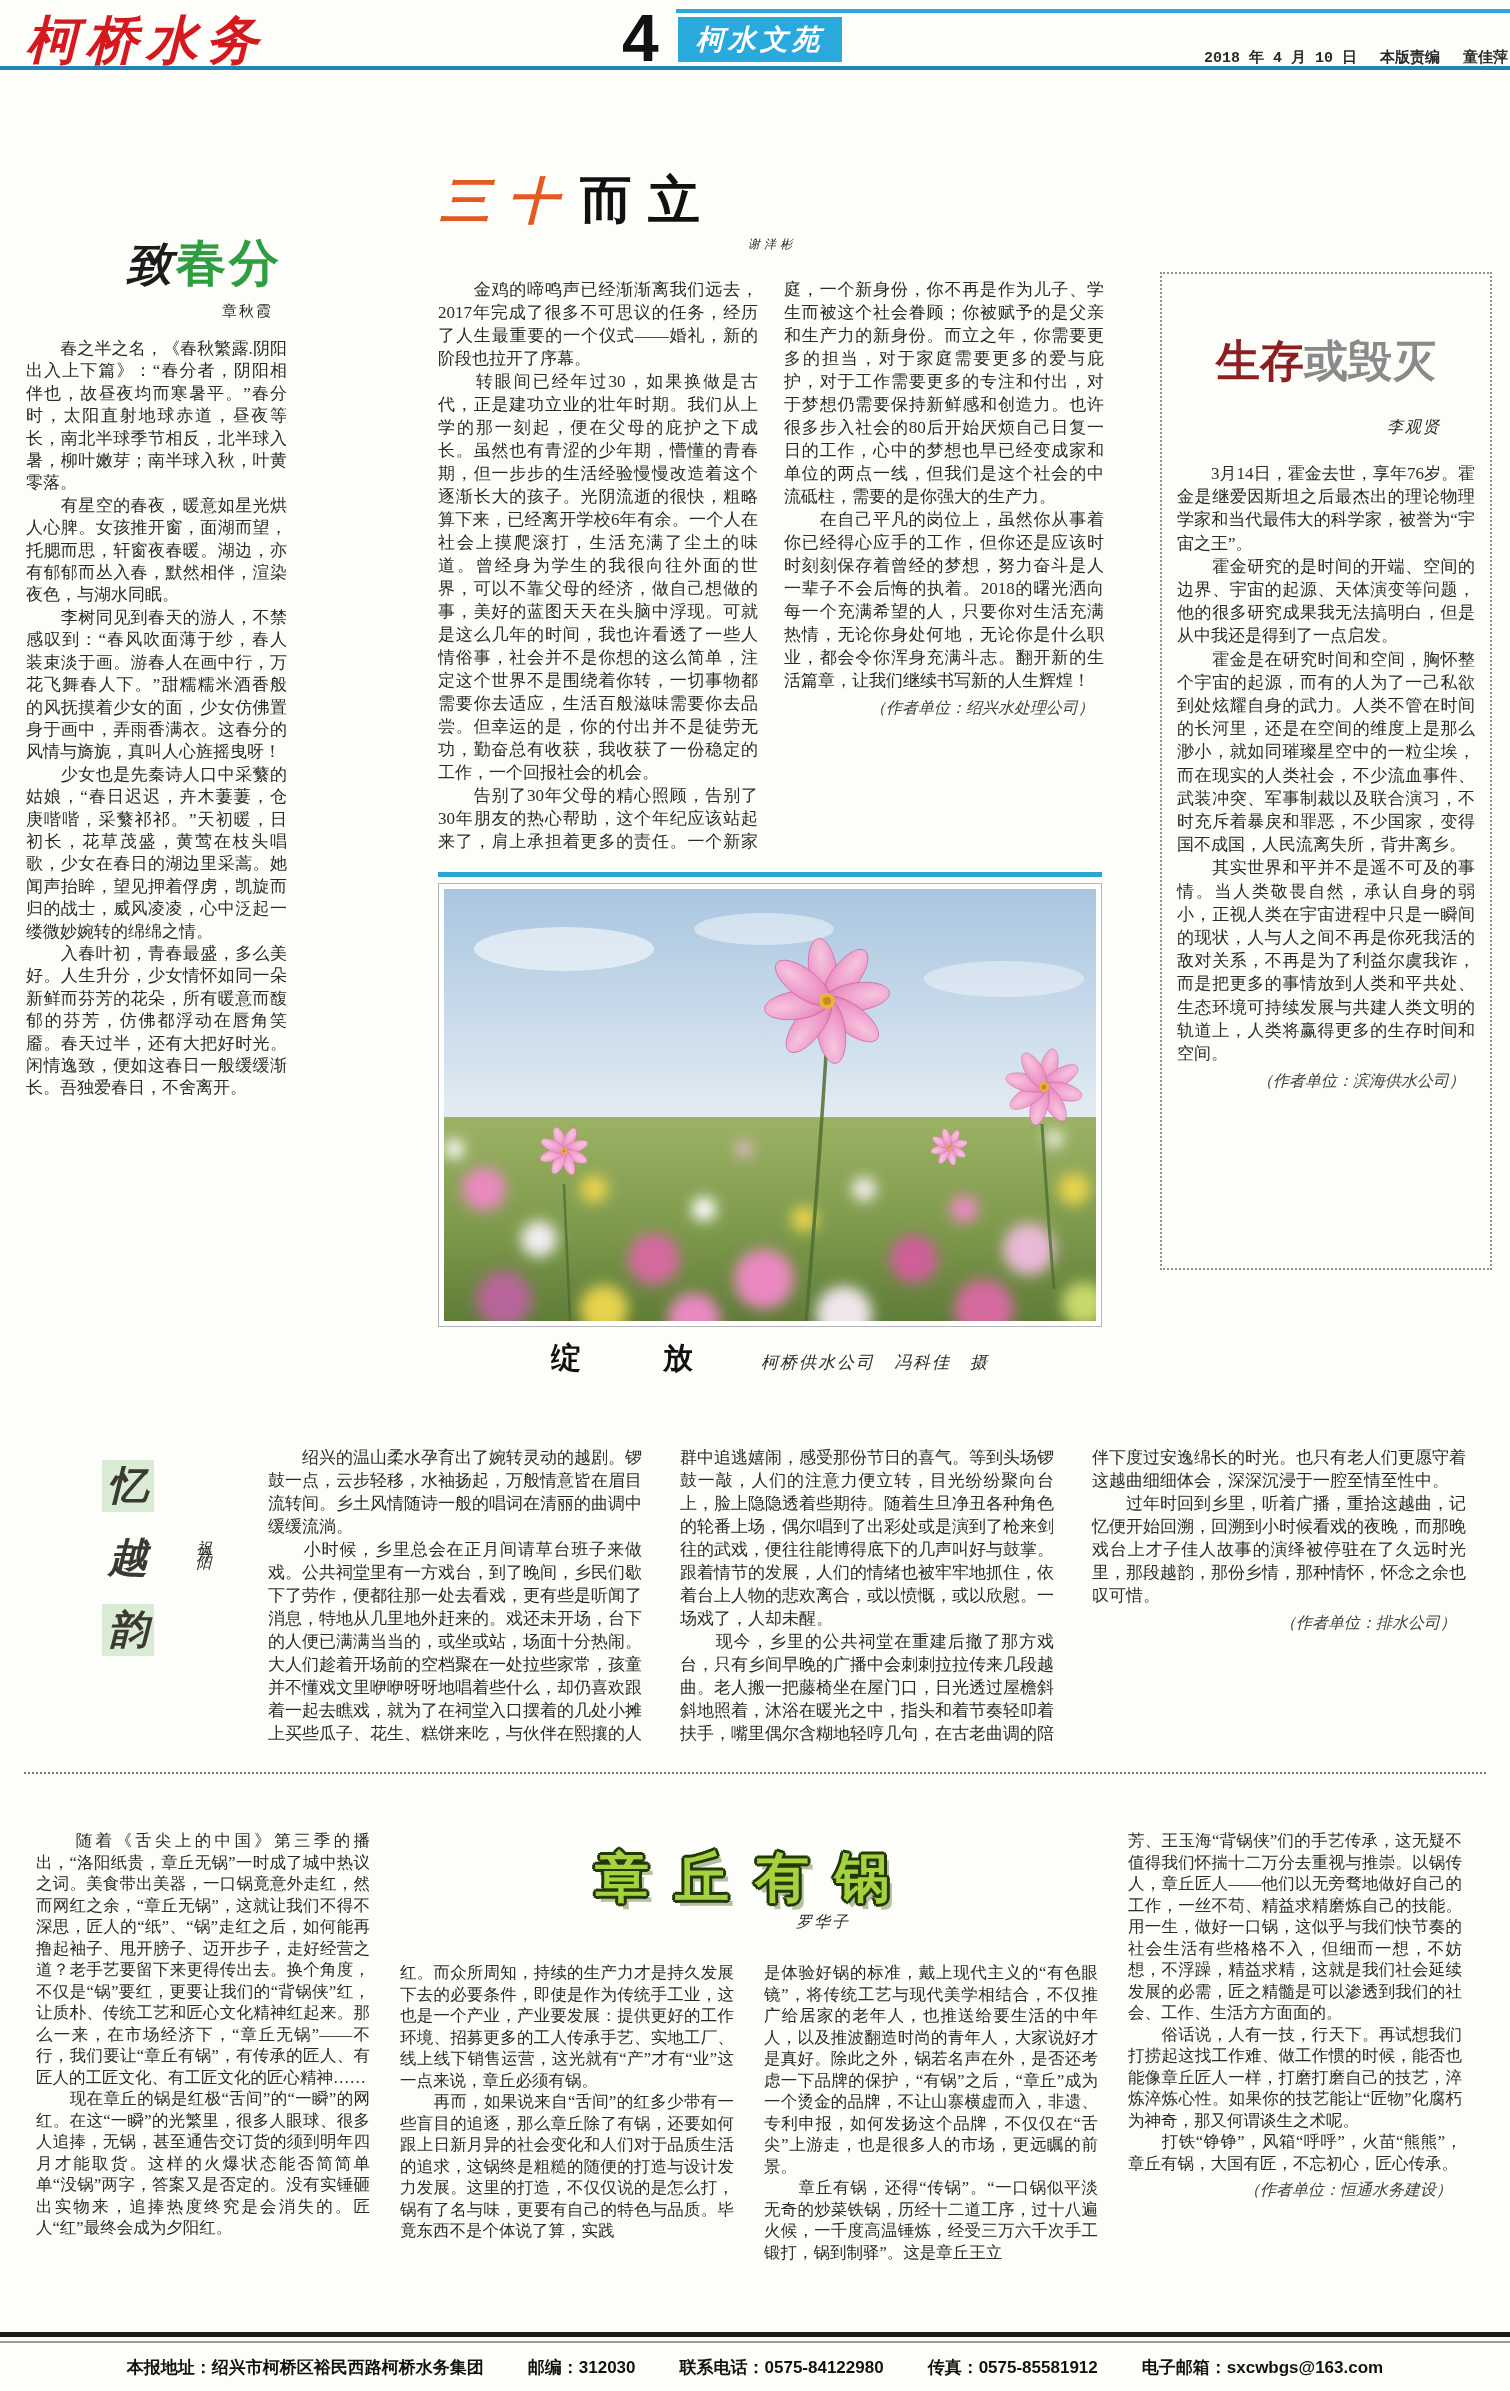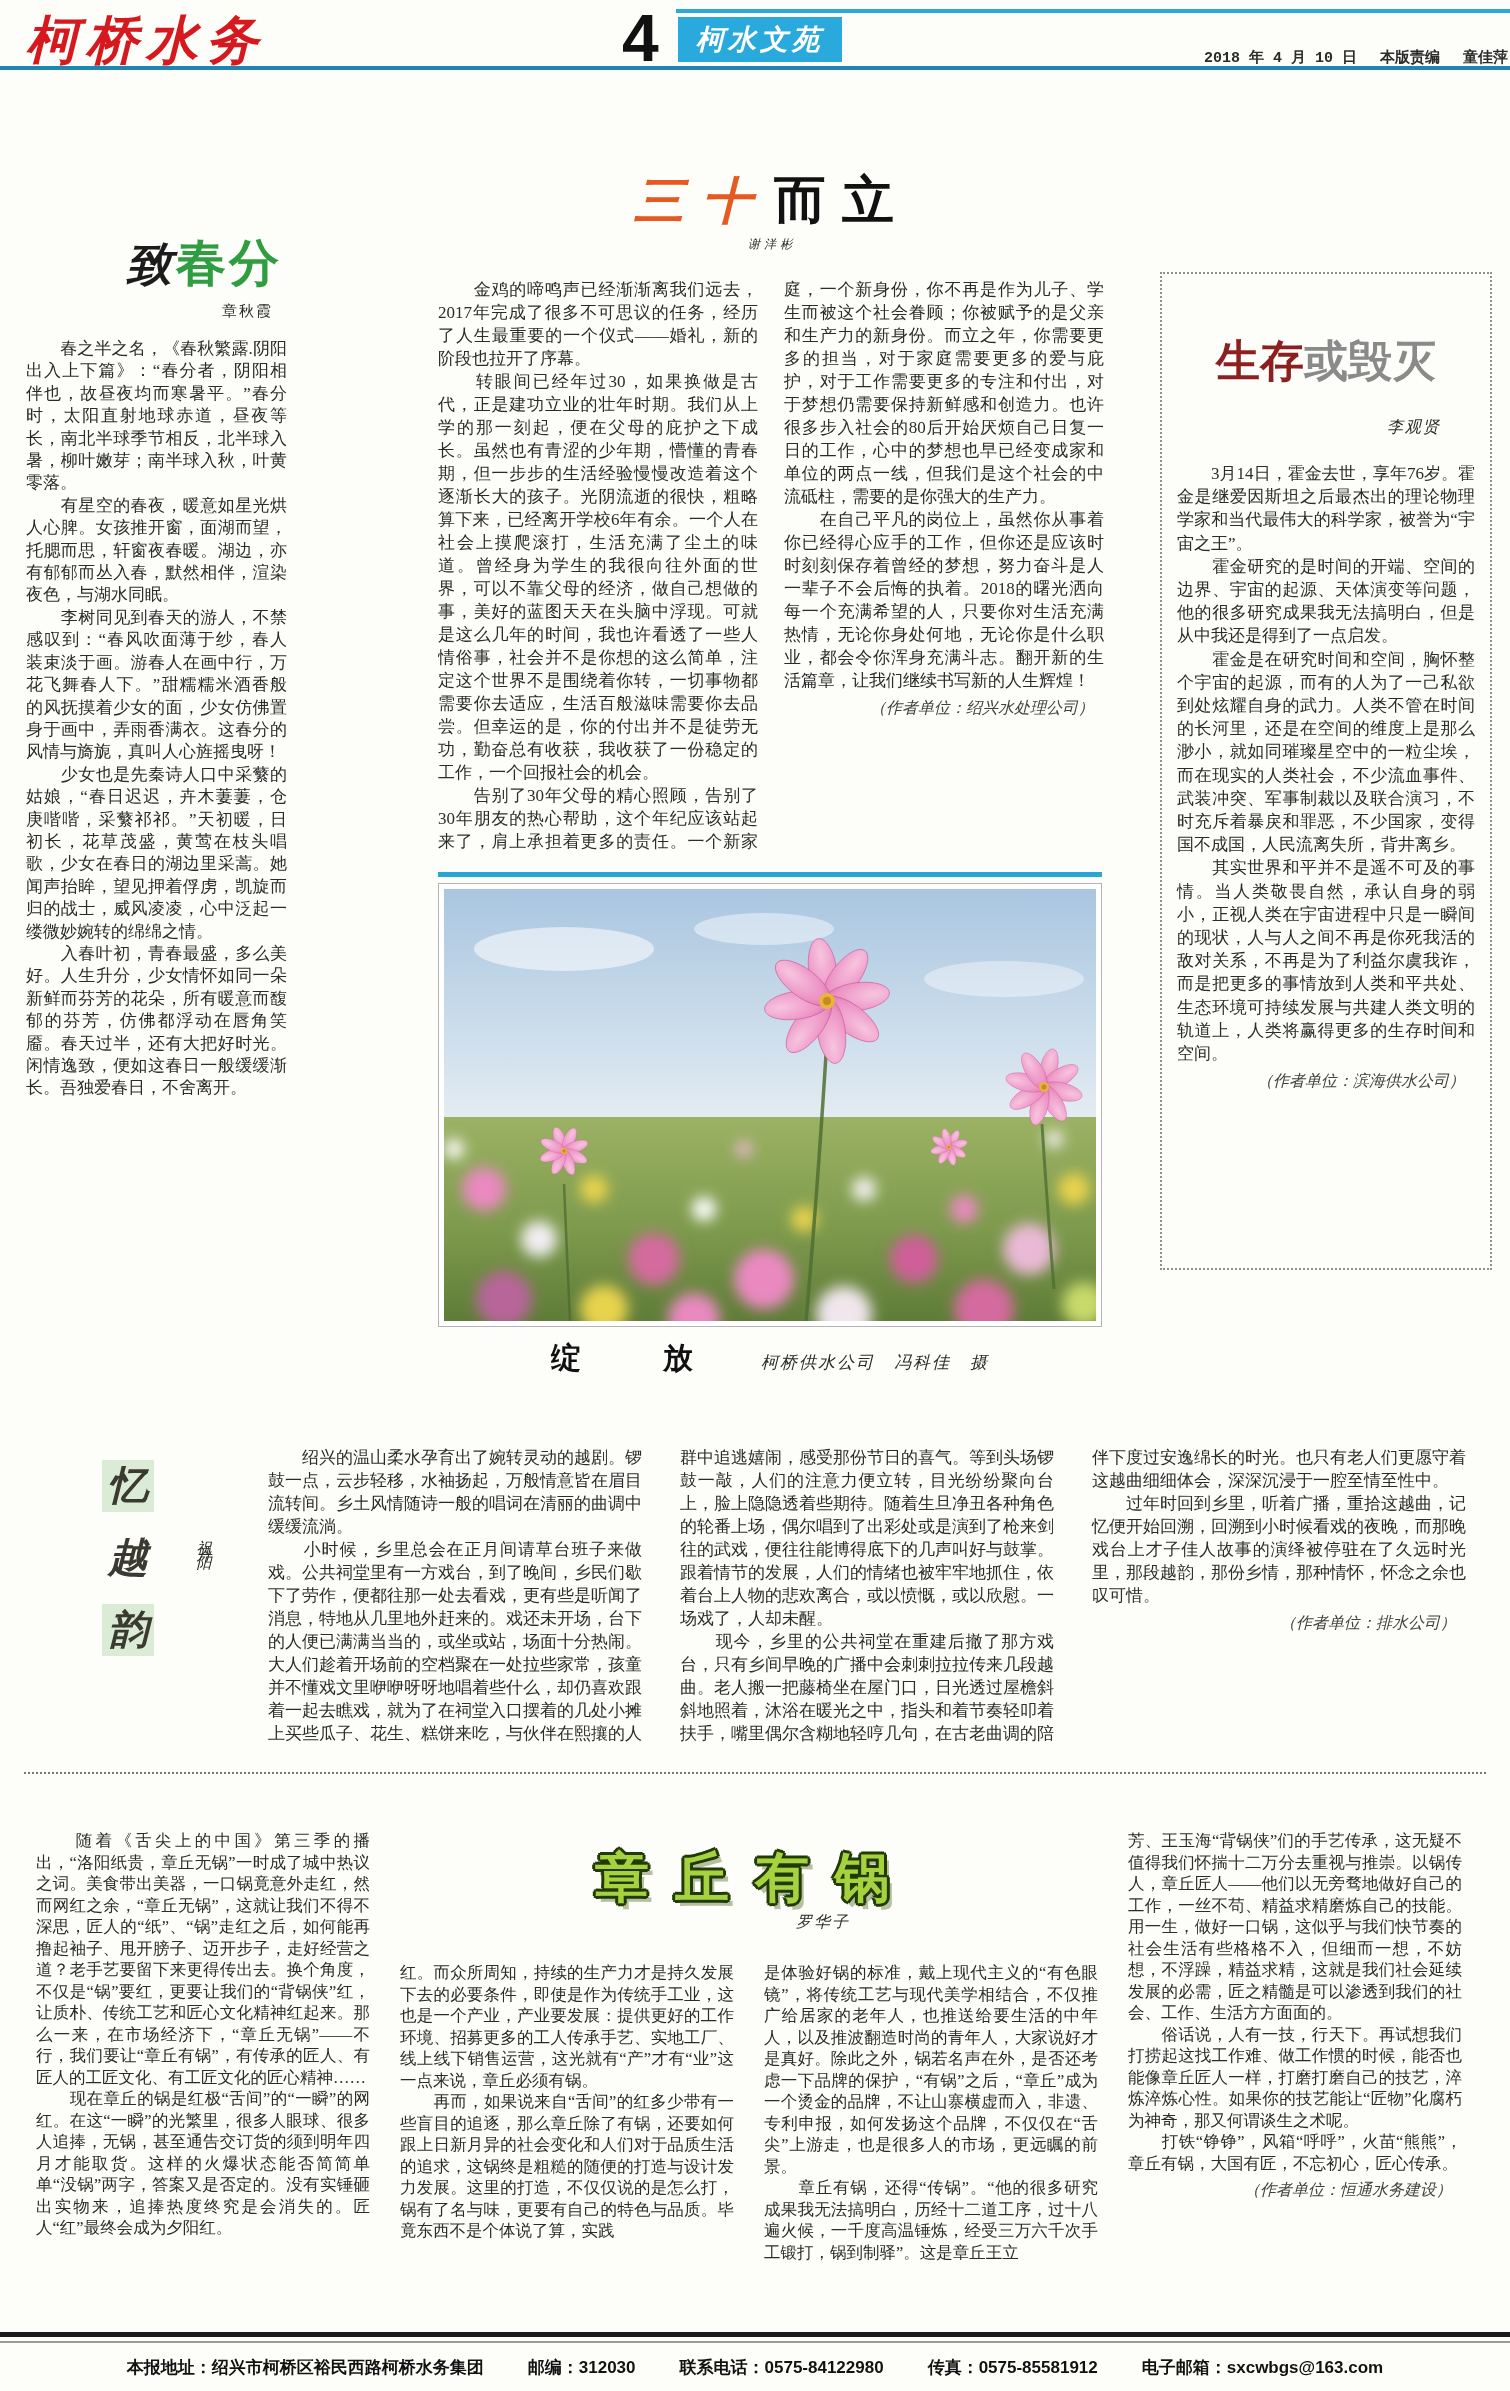--- a/index.html
+++ b/index.html
@@ -25,21 +25,21 @@
 
   
   .zcf-title{left:126px;top:230px;white-space:nowrap;}
   .zcf-zhi{font-size:46px;font-style:italic;color:#1c1c1c;font-weight:bold;}
   .zcf-chunfen{font-size:50px;font-weight:bold;color:#2f9e41;letter-spacing:3px;}
   .zcf-author{left:222px;top:302px;font-size:15px;letter-spacing:2px;}
   .zcf-body{left:26px;top:338px;width:261px;height:940px;overflow:hidden;}
   .zcf-body .para{font-size:17px;line-height:22.4px;}
 
   
-  .ssel-title{left:440px;top:166px;width:664px;text-align:center;white-space:nowrap;}
+  .ssel-title{left:440px;top:166px;width:664px;white-space:nowrap;}
   .ssel-sanshi{font-size:50px;font-style:italic;font-weight:bold;color:#e55a21;letter-spacing:18px;font-family:"Liberation Serif",serif;}
   .ssel-erli{font-size:52px;font-weight:bold;color:#111;letter-spacing:16px;font-family:"Liberation Sans",sans-serif;}
   .ssel-author{left:440px;top:236px;width:664px;text-align:center;font-size:12px;letter-spacing:4px;font-style:italic;}
   .ssel-body{left:438px;top:278px;width:666px;height:592px;column-count:2;column-gap:26px;column-fill:auto;overflow:hidden;}
   .ssel-body .para{font-size:17px;line-height:23px;}
 
   
   .photo-topline{left:438px;top:872px;width:664px;height:5px;background:#2aa6d5;}
   .photo-frame{left:438px;top:883px;width:664px;height:444px;border:1px solid #b3b3b3;background:#fff;padding:5px;}
   .photo-frame svg{display:block;width:100%;height:100%;}
@@ -249,21 +249,21 @@
   <div class="abs zq-col zq-col1" data-name="article-zhangqiu-column-1">
       <p class="para" data-name="paragraph">　　随着《舌尖上的中国》第三季的播出，“洛阳纸贵，章丘无锅”一时成了城中热议之词。美食带出美器，一口锅竟意外走红，然而网红之余，“章丘无锅”，这就让我们不得不深思，匠人的“纸”、“锅”走红之后，如何能再撸起袖子、甩开膀子、迈开步子，走好经营之道？老手艺要留下来更得传出去。换个角度，不仅是“锅”要红，更要让我们的“背锅侠”红，让质朴、传统工艺和匠心文化精神红起来。那么一来，在市场经济下，“章丘无锅”——不行，我们要让“章丘有锅”，有传承的匠人、有匠人的工匠文化、有工匠文化的匠心精神……</p>
       <p class="para" data-name="paragraph">　　现在章丘的锅是红极“舌间”的“一瞬”的网红。在这“一瞬”的光繁里，很多人眼球、很多人追捧，无锅，甚至通告交订货的须到明年四月才能取货。这样的火爆状态能否简简单单“没锅”两字，答案又是否定的。没有实锤砸出实物来，追捧热度终究是会消失的。匠人“红”最终会成为夕阳红。</p>
     </div>
   <div class="abs zq-col zq-col2" data-name="article-zhangqiu-column-2">
       <p class="para" data-name="paragraph">红。而众所周知，持续的生产力才是持久发展下去的必要条件，即使是作为传统手工业，这也是一个产业，产业要发展：提供更好的工作环境、招募更多的工人传承手艺、实地工厂、线上线下销售运营，这光就有“产”才有“业”这一点来说，章丘必须有锅。</p>
       <p class="para" data-name="paragraph">　　再而，如果说来自“舌间”的红多少带有一些盲目的追逐，那么章丘除了有锅，还要如何跟上日新月异的社会变化和人们对于品质生活的追求，这锅终是粗糙的随便的打造与设计发力发展。这里的打造，不仅仅说的是怎么打，锅有了名与味，更要有自己的特色与品质。毕竟东西不是个体说了算，实践</p>
     </div>
   <div class="abs zq-col zq-col3" data-name="article-zhangqiu-column-3">
       <p class="para" data-name="paragraph">是体验好锅的标准，戴上现代主义的“有色眼镜”，将传统工艺与现代美学相结合，不仅推广给居家的老年人，也推送给要生活的中年人，以及推波翻造时尚的青年人，大家说好才是真好。除此之外，锅若名声在外，是否还考虑一下品牌的保护，“有锅”之后，“章丘”成为一个烫金的品牌，不让山寨横虚而入，非遗、专利申报，如何发扬这个品牌，不仅仅在“舌尖”上游走，也是很多人的市场，更远瞩的前景。</p>
-      <p class="para" data-name="paragraph">　　章丘有锅，还得“传锅”。“他的很多研究成果我无法搞明白，历经十二道工序，过十八遍火候，一千度高温锤炼，经受三万六千次手工锻打，锅到制驿”。这是章丘王立</p>
+      <p class="para" data-name="paragraph">　　章丘有锅，还得“传锅”。“一口锅似平淡无奇的炒菜铁锅，历经十二道工序，过十八遍火候，一千度高温锤炼，经受三万六千次手工锻打，锅到制驿”。这是章丘王立</p>
     </div>
   <div class="abs zq-col zq-col4" data-name="article-zhangqiu-column-4">
     <div>
         <p class="para" data-name="paragraph">芳、王玉海“背锅侠”们的手艺传承，这无疑不值得我们怀揣十二万分去重视与推崇。以锅传人，章丘匠人——他们以无旁骛地做好自己的工作，一丝不苟、精益求精磨炼自己的技能。用一生，做好一口锅，这似乎与我们快节奏的社会生活有些格格不入，但细而一想，不妨想，不浮躁，精益求精，这就是我们社会延续发展的必需，匠之精髓是可以渗透到我们的社会、工作、生活方方面面的。</p>
         <p class="para" data-name="paragraph">　　俗话说，人有一技，行天下。再试想我们打捞起这找工作难、做工作惯的时候，能否也能像章丘匠人一样，打磨打磨自己的技艺，淬炼淬炼心性。如果你的技艺能让“匠物”化腐朽为神奇，那又何谓谈生之术呢。</p>
         <p class="para" data-name="paragraph">　　打铁“铮铮”，风箱“呼呼”，火苗“熊熊”，章丘有锅，大国有匠，不忘初心，匠心传承。</p>
       </div>
     <p class="byline" data-name="article-byline">（作者单位：恒通水务建设）</p>
   </div>
 

